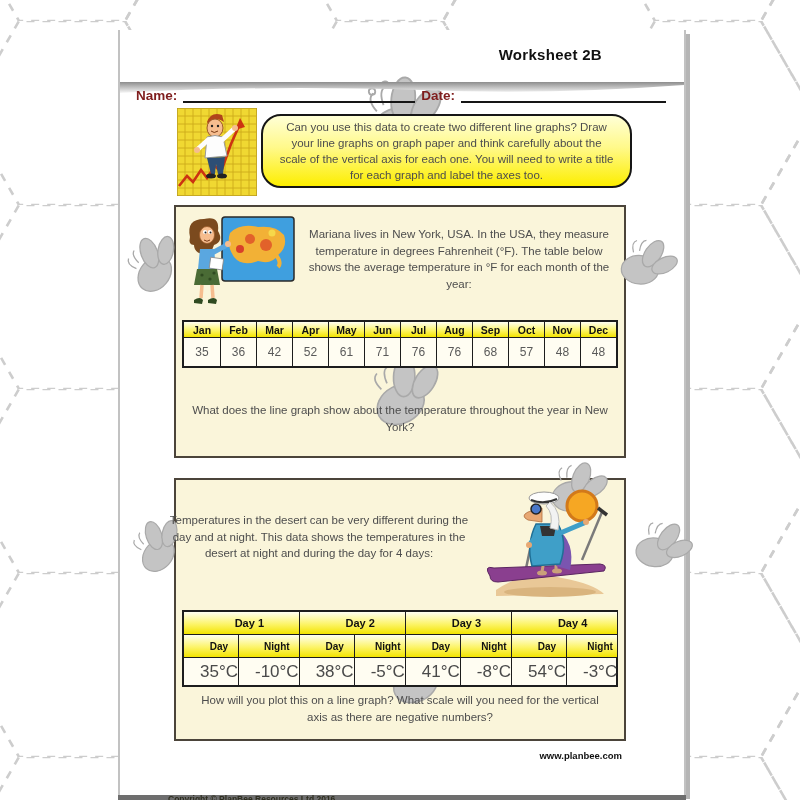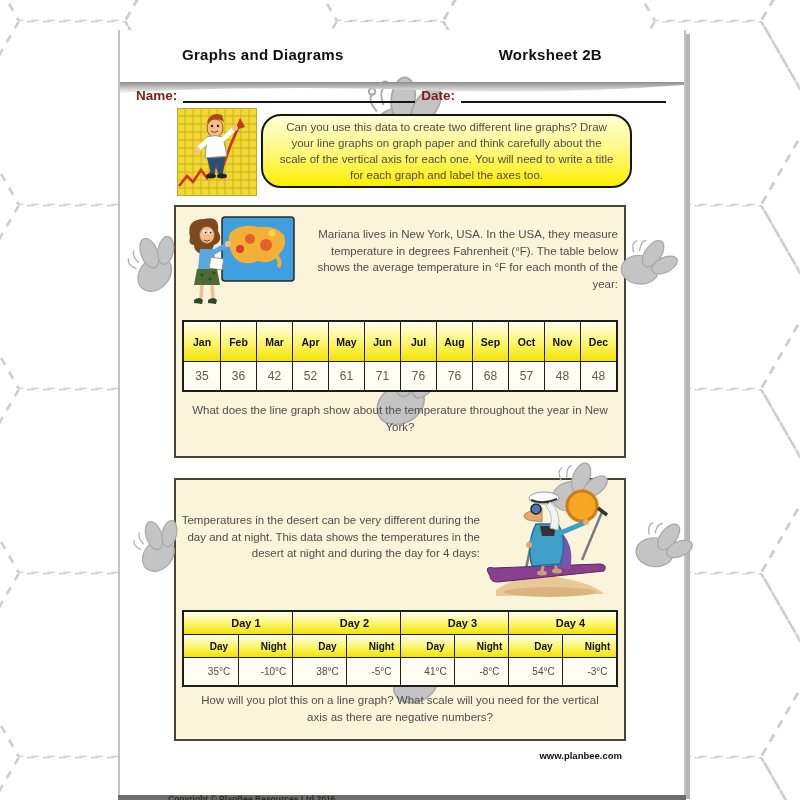--- a/index.html
+++ b/index.html
@@ -38,48 +38,48 @@
     display:flex;align-items:center;justify-content:center;
     padding:18px 14px;text-align:center;
     font-size:11.5px;line-height:1.4;color:#4d4d4d;
   }
 
   
   .section{position:absolute;left:54px;width:452px;background:#faf5da;
     border:2px solid #4b443a;box-sizing:border-box;z-index:1;}
   #section1-box{top:175px;height:253px;}
   #section2-box{top:448px;height:263px;}
-  .para{font-size:11.5px;line-height:1.45;color:#4d4d4d;text-align:right;}
+  .para{font-size:11.5px;line-height:1.45;color:#4d4d4d;text-align:center;}
   .question{font-size:11.5px;line-height:1.45;color:#4d4d4d;text-align:center;}
 
   .mariana-art{left:60px;top:181px;width:117px;height:101px;}
   .s1-para{left:180px;top:196px;width:318px;}
   .s1-question{left:72px;top:372px;width:416px;}
   .skier-art{left:358px;top:452px;width:144px;height:120px;}
-  .s2-para{left:58px;top:482px;width:302px;}
+  .s2-para{left:48px;top:482px;width:302px;}
   .s2-question{left:72px;top:662px;width:416px;}
 
   
   .mtable{left:62px;top:290px;width:432px;display:grid;grid-template-columns:repeat(12,1fr);
     border:2px solid #1d1d1d;background:#fffdf2;}
   .mtable>div{display:flex;align-items:center;justify-content:center;border-left:1.5px solid #1d1d1d;box-sizing:border-box;}
   .mtable>div:nth-child(12n+1){border-left:none;}
-  .mth{height:40px;background:linear-gradient(180deg,#fffff2 0%,#fcf469 55%,#f3e400 100%);
+  .mth{height:16px;background:linear-gradient(180deg,#fffff2 0%,#fcf469 55%,#f3e400 100%);
     font-weight:bold;font-size:10.5px;color:#111;border-bottom:1.5px solid #1d1d1d;text-align:right;}
   .mval{height:28px;font-size:12px;color:#5a5a5a;}
 
   
   .dtable{left:62px;top:580px;width:432px;display:grid;grid-template-columns:repeat(8,1fr);
     border:2px solid #1d1d1d;background:#fffdf2;}
   .dtable>div{display:flex;align-items:center;justify-content:center;border-left:1.5px solid #1d1d1d;box-sizing:border-box;padding-left:16px;}
   .dh{grid-column:span 2;height:23px;background:linear-gradient(180deg,#fffff2 0%,#fcf469 55%,#f3e400 100%);
     font-weight:bold;font-size:11px;color:#111;border-bottom:1.5px solid #1d1d1d;}
   .dsh{height:23px;background:linear-gradient(180deg,#fffff2 0%,#fcf469 55%,#f3e400 100%);
     font-weight:bold;font-size:10px;color:#111;border-bottom:1.5px solid #1d1d1d;}
-  .dv{height:27px;font-size:10px;color:#4a4a4a;}
+  .dv{height:27px;font-size:17px;color:#4a4a4a;}
   .first{border-left:none !important;}
 
   
   .ftr-copy{left:48px;top:721px;font-size:8.5px;font-weight:bold;color:#2e2e20;margin-top:43px;}
   .ftr-web{right:62px;top:720px;font-size:9.5px;font-weight:bold;color:#111;}
 
   
   .bee{position:absolute;z-index:2;}
 </style>
 </head>
@@ -193,21 +193,20 @@
       </g>
       <g fill="none" stroke="#a9a9a9" stroke-width="2">
         <path d="M22,40 Q12,26 20,20"></path>
         <path d="M30,34 Q26,18 34,14"></path>
       </g>
     </svg>
 
   <div class="section" id="section1-box"></div>
   <div class="section" id="section2-box"></div>
 
-  <div class="z3 hdr-title">Graphs and Diagrams</div>
   <div class="z3 hdr-ws">Worksheet 2B</div>
   <svg class="z3 hdr-swoosh" viewBox="0 0 564 14" preserveAspectRatio="none">
       <path d="M0,0 H564 V3 Q430,13 300,8 Q140,3 0,11 Z" fill="url(#swg)"></path>
     </svg>
 
   <div class="z3 name-row">
     <span>Name:</span>
     <span class="fill-line fill-1"></span>
     <span>Date:</span>
     <span class="fill-line fill-2"></span>

